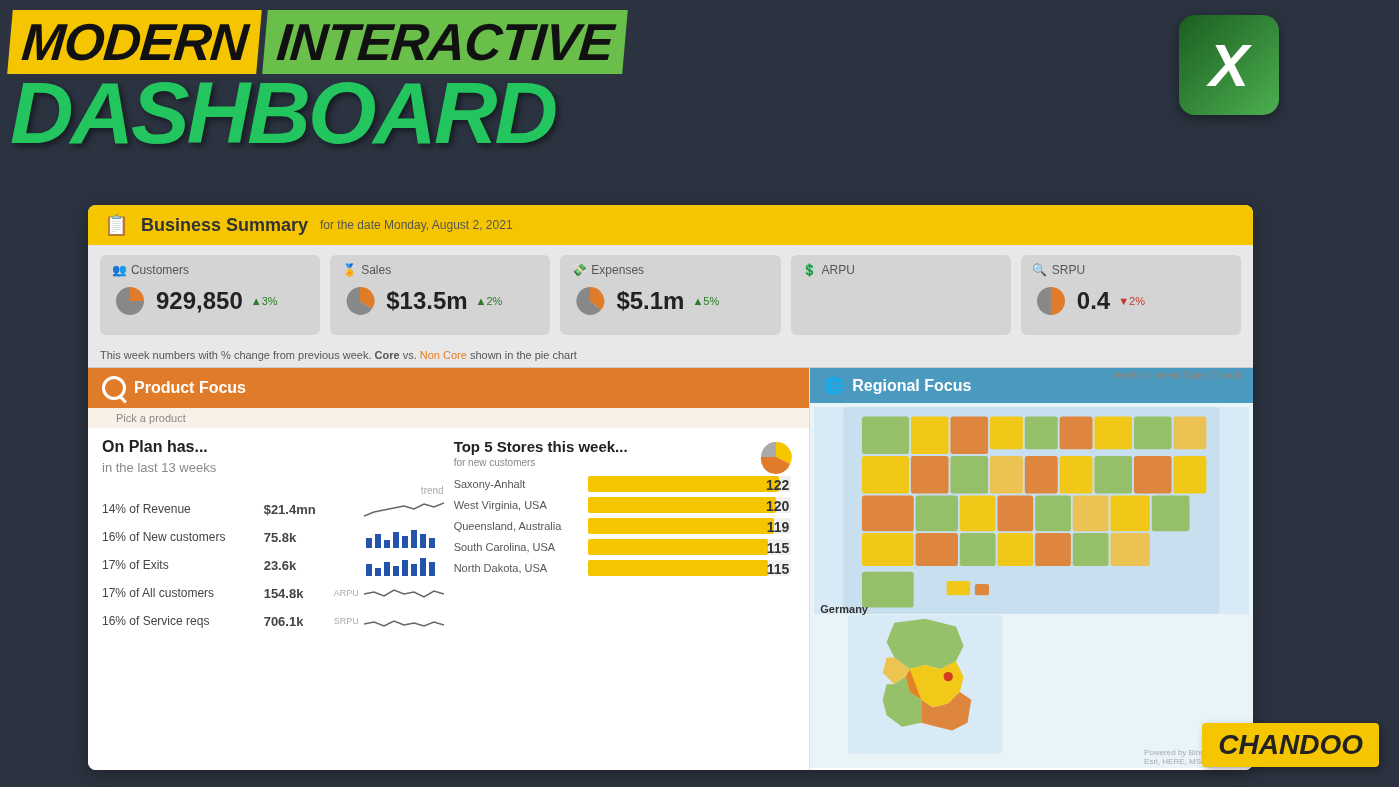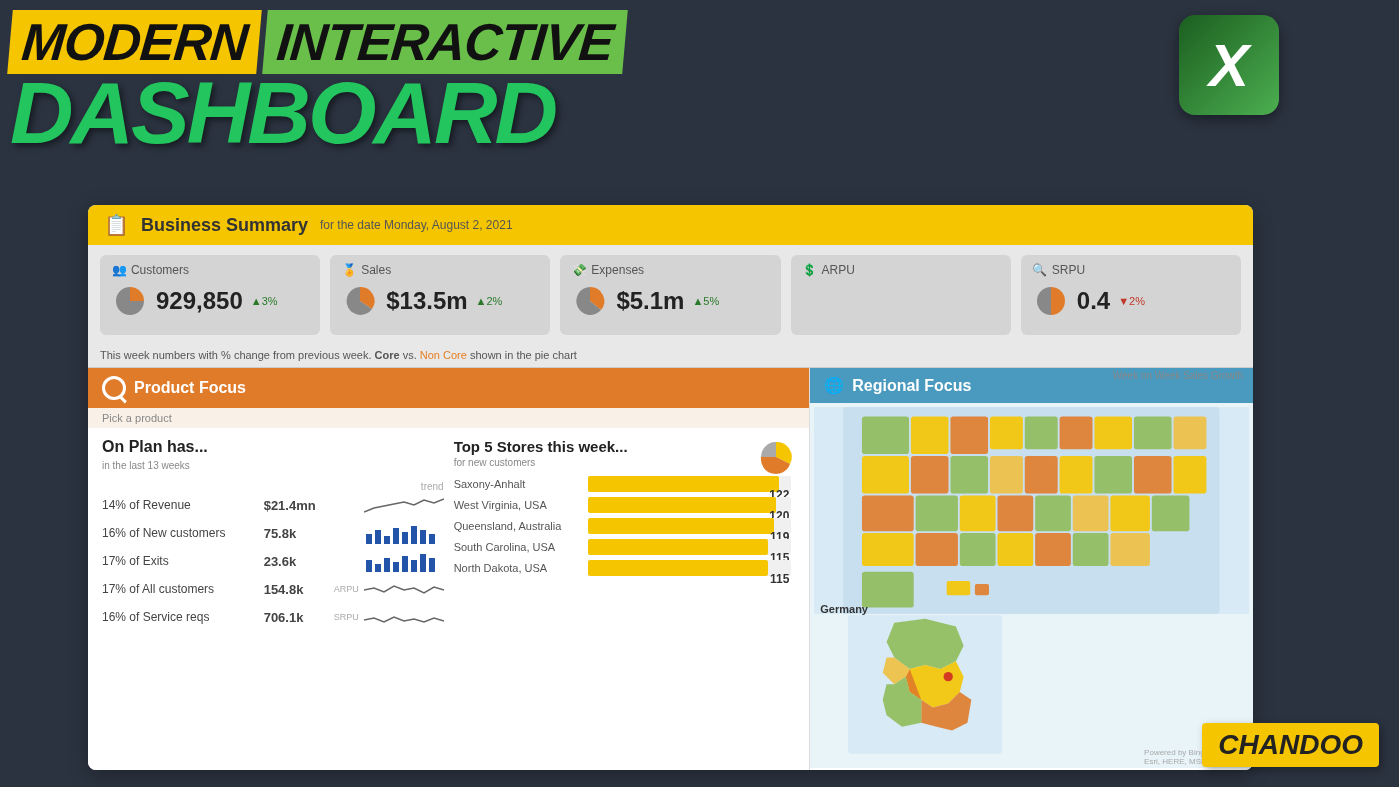--- a/index.html
+++ b/index.html
@@ -203,21 +203,21 @@
       position: absolute;
       width: 8px;
       height: 3px;
       background: #fff;
       bottom: -4px;
       right: -4px;
       transform: rotate(45deg);
     }
 
     .pick-label {
-      padding: 4px 14px;
+      padding: 4px 28px;
       font-size: 11px;
       color: #888;
       background: #f9f0e8;
     }
 
     
     .product-tabs {
       display: flex;
       gap: 0;
       padding: 8px 12px;
@@ -247,21 +247,21 @@
     .left-stats {
       flex: 1;
     }
     .left-stats h3 {
       font-size: 16px;
       font-weight: 700;
       color: #222;
       margin-bottom: 4px;
     }
     .left-stats .subtitle {
-      font-size: 10px;
+      font-size: 13px;
       color: #888;
       margin-bottom: 10px;
     }
     .stat-row {
       display: flex;
       align-items: center;
       margin-bottom: 6px;
       font-size: 12px;
       color: #444;
     }
@@ -310,26 +310,26 @@
       margin: 0 4px;
     }
     .store-bar {
       height: 100%;
       background: #f5c500;
       border-radius: 2px;
       position: absolute;
       left: 0; top: 0;
     }
     .store-value {
-      font-size: 12px;
+      font-size: 14px;
       color: #333;
       font-weight: 700;
       position: absolute;
       right: 2px;
-      top: 12px;
+      top: 1px;
       margin-left: 28px;
     }
 
     
     .regional-focus {
       flex: 1;
       background: #fff;
       position: relative;
     }
     .regional-focus-header {

